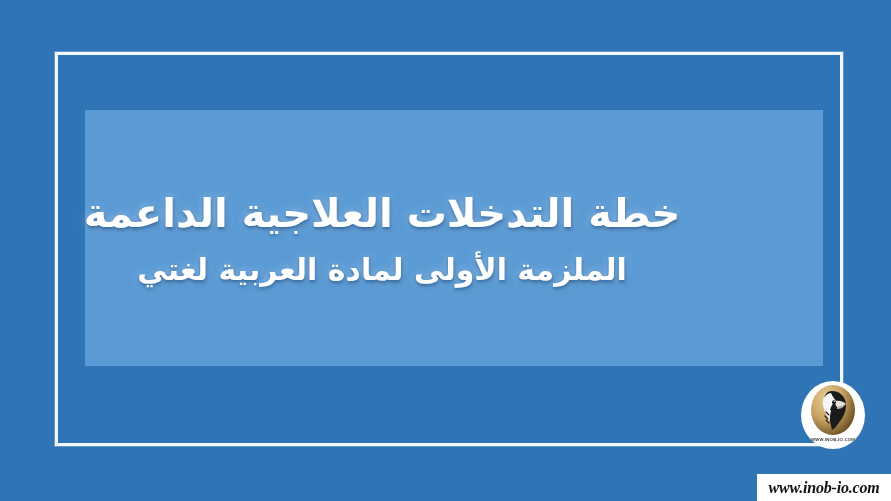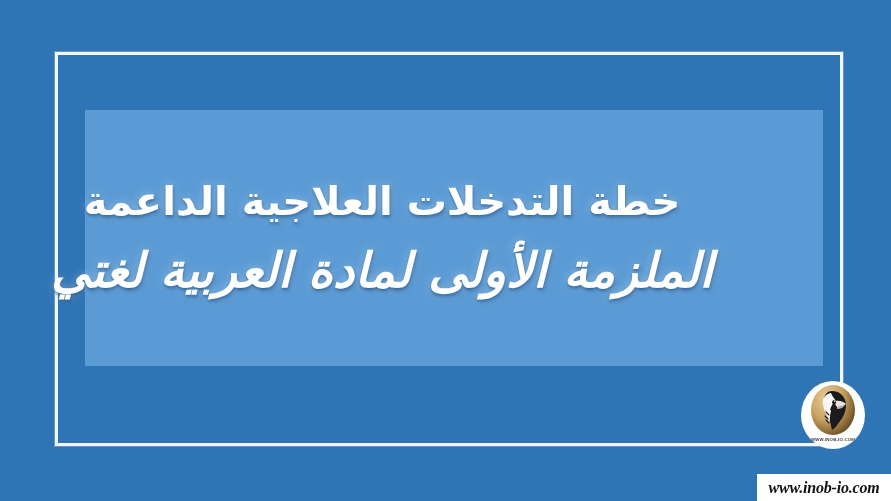--- a/index.html
+++ b/index.html
@@ -73,22 +73,21 @@
     text-align: center;
     white-space: nowrap;
     direction: rtl;
     text-shadow:
       0 2px 3px rgba(30, 80, 135, 0.55),
       0 0 10px rgba(255, 255, 255, 0.35),
       2px 3px 5px rgba(40, 95, 150, 0.45);
   }
 
   .title-line.line-2 {
-    font-size: 48px;
-    font-style: italic;
+    font-size: 30px;
   }
 
   
   .logo-badge {
     position: absolute;
     left: 801px;
     top: 381px;
     width: 64px;
     height: 68px;
     border-radius: 50% / 50%;

